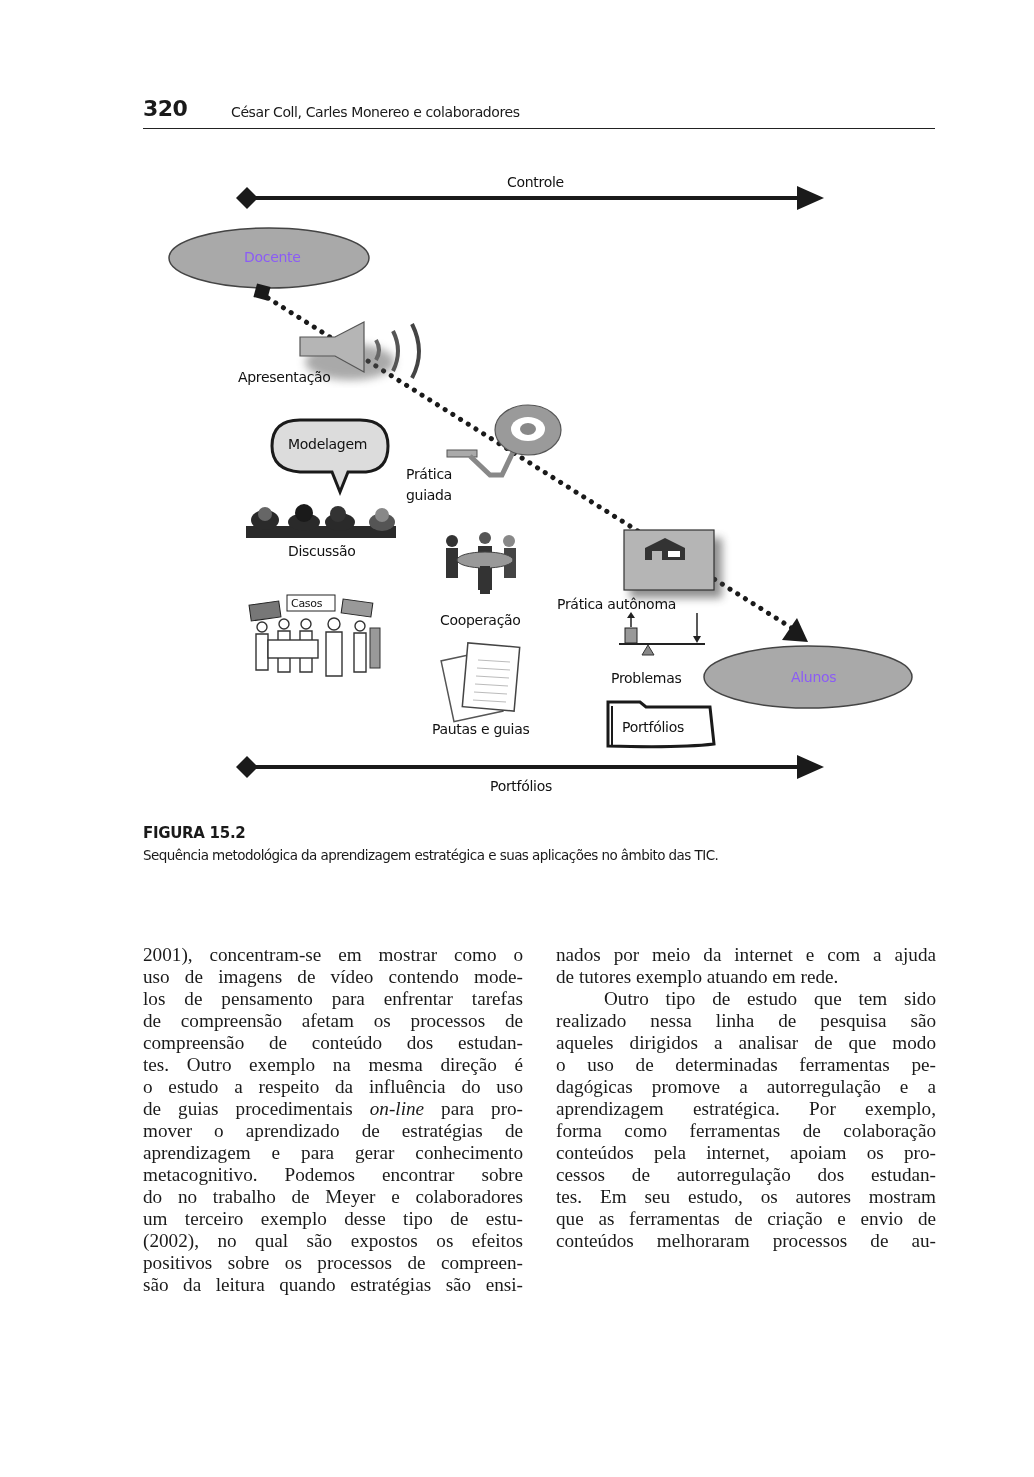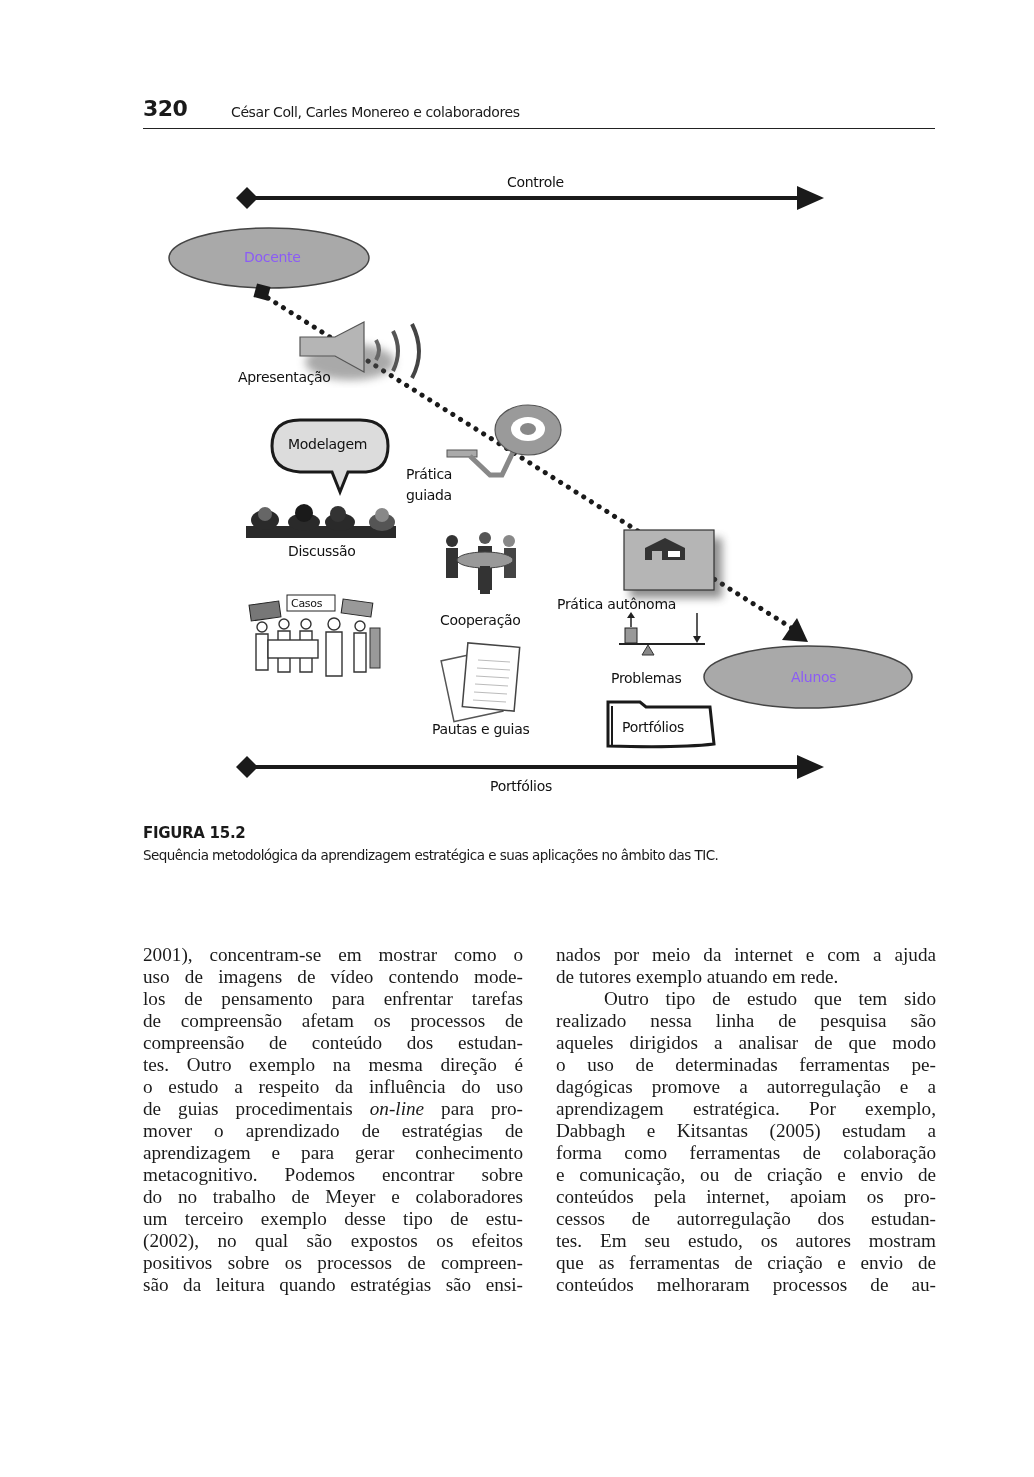--- a/index.html
+++ b/index.html
@@ -198,21 +198,19 @@
 
 <div id="col-right" class="col">
   <span class="line">nados por meio da internet e com a ajuda</span>
   <span class="line last">de tutores exemplo atuando em rede.</span>
   <span class="line indent">Outro tipo de estudo que tem sido</span>
   <span class="line">realizado nessa linha de pesquisa são</span>
   <span class="line">aqueles dirigidos a analisar de que modo</span>
   <span class="line">o uso de determinadas ferramentas pe-</span>
   <span class="line">dagógicas promove a autorregulação e a</span>
   <span class="line">aprendizagem estratégica. Por exemplo,</span>
-  <span class="line">Dabbagh e Kitsantas (2005) estudam a</span>
   <span class="line">forma como ferramentas de colaboração</span>
-  <span class="line">e comunicação, ou de criação e envio de</span>
   <span class="line">conteúdos pela internet, apoiam os pro-</span>
   <span class="line">cessos de autorregulação dos estudan-</span>
   <span class="line">tes. Em seu estudo, os autores mostram</span>
   <span class="line">que as ferramentas de criação e envio de</span>
   <span class="line">conteúdos melhoraram processos de au-</span>
 </div>
 
 </body></html>

